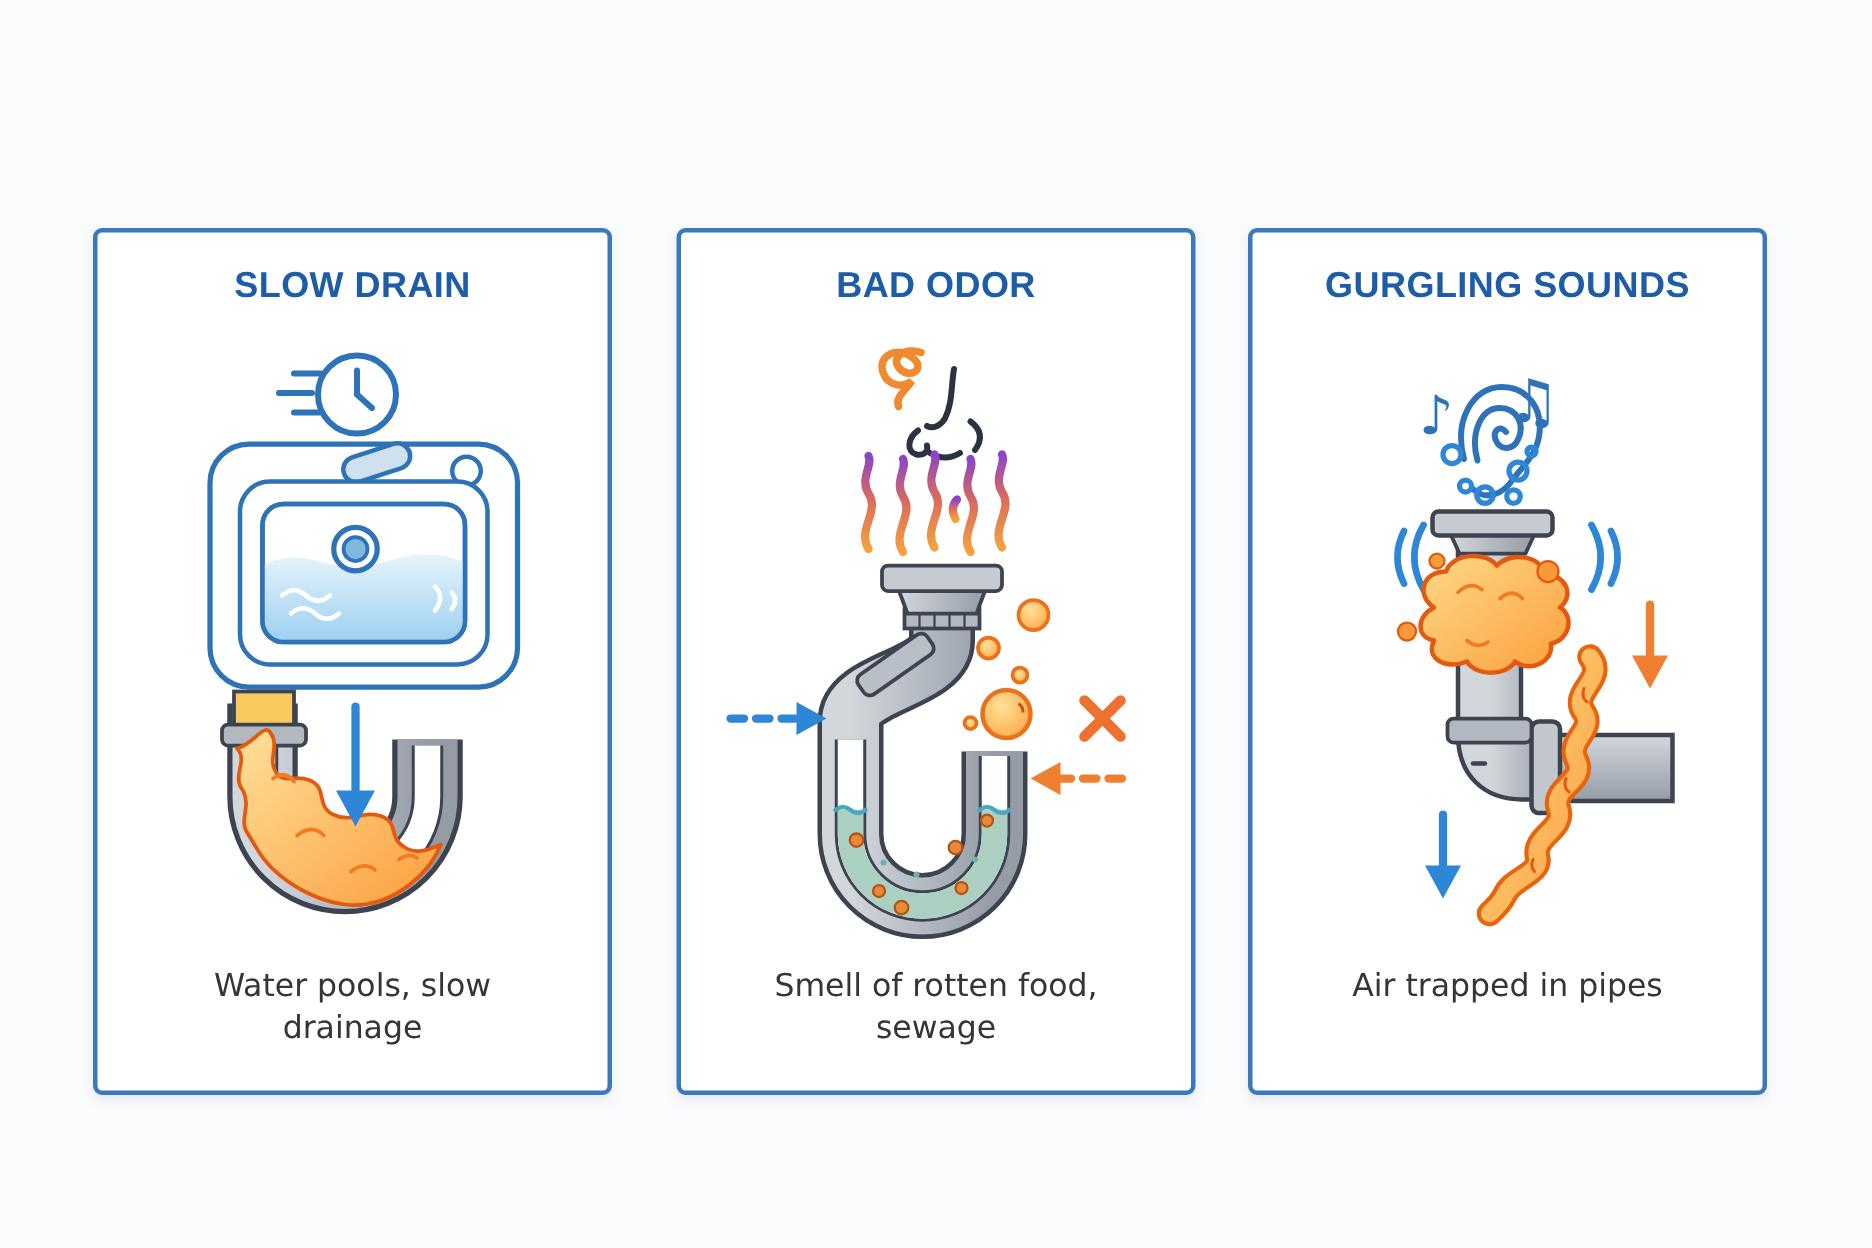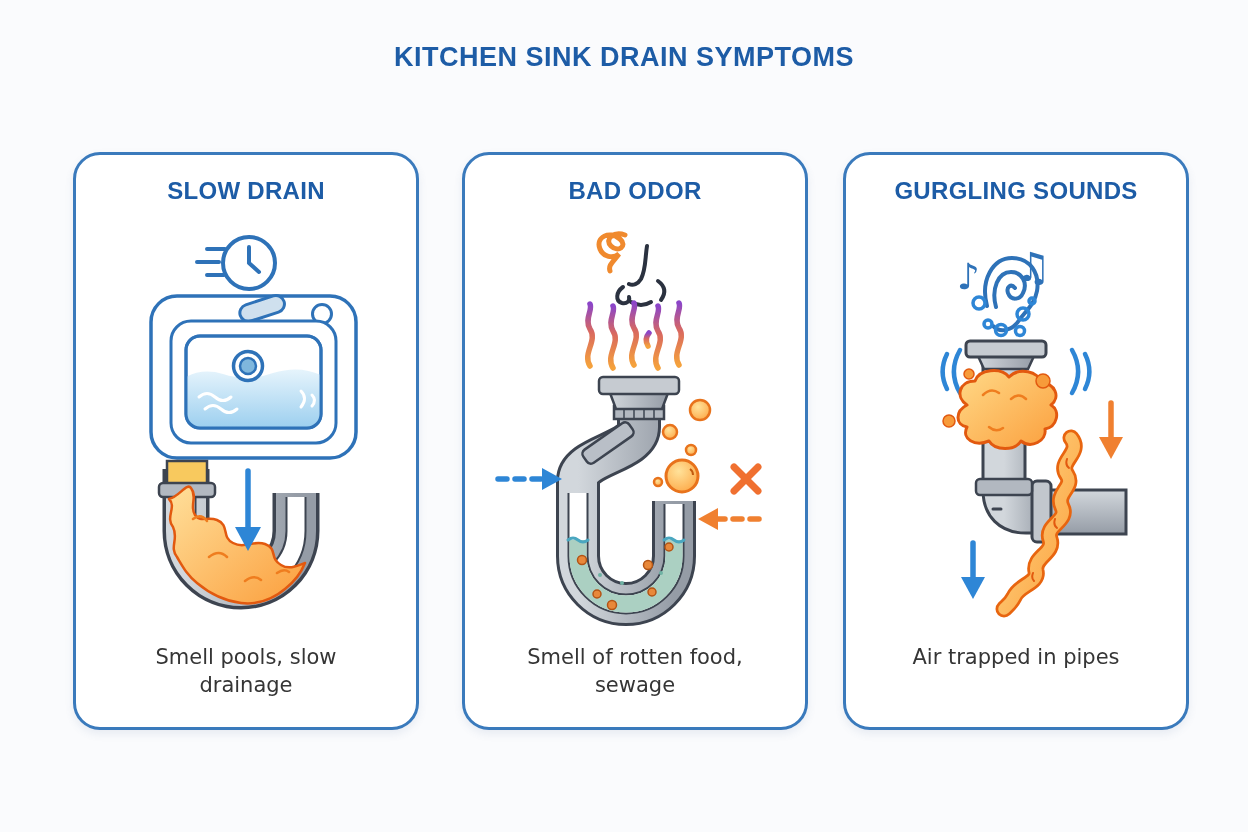--- a/index.html
+++ b/index.html
@@ -1,37 +1,36 @@
 <!DOCTYPE html>
 <html><head>
 <meta charset="utf-8">
 <style>
   html,body{margin:0;padding:0;width:1248px;height:832px;overflow:hidden;
     background:#fafbfd;font-family:"Liberation Sans","DejaVu Sans",sans-serif;}
   .stage{position:relative;width:1248px;height:832px;}
   .page-title{position:absolute;top:42px;left:0;width:100%;text-align:center;
     font-size:27px;font-weight:700;letter-spacing:.5px;color:#1d5ca6;}
   .card{position:absolute;top:152px;width:346px;height:578px;background:#ffffff;
-    border:3px solid #3a7abc;border-radius:27px;box-sizing:border-box;
-    box-shadow:0 4px 8px rgba(70,100,150,.10);margin-left:11px;}
+    border:3px solid #3a7abc;border-radius:6px;box-sizing:border-box;
+    box-shadow:0 4px 8px rgba(70,100,150,.10);}
   .card-title{position:absolute;top:22px;left:0;width:100%;text-align:center;
     font-size:24px;font-weight:700;color:#1d5ca6;letter-spacing:.3px;}
   .card-art{position:absolute;top:58px;left:-3px;width:346px;height:432px;}
   .card-caption{position:absolute;top:488px;left:50%;transform:translateX(-50%);
     width:250px;text-align:center;font-size:21px;line-height:28px;color:#353535;
     font-family:"DejaVu Sans","Liberation Sans",sans-serif;}
   #card-slow{left:62px;} #card-odor{left:451px;} #card-gurgle{left:832px;}
   svg{display:block;}
 </style>
 </head>
 <body>
 
 <div class="stage">
 
-  <div class="page-title">KITCHEN SINK DRAIN SYMPTOMS</div>
 
   <div class="card" id="card-slow">
     <div class="card-title">SLOW DRAIN</div>
     <svg class="card-art" viewBox="0 0 346 432">
       <defs>
         <linearGradient id="g1w" x1="0" y1="0" x2="0" y2="1">
           <stop offset="0" stop-color="#e6f4fc"></stop>
             <stop offset="1" stop-color="#9ccfef"></stop>
         </linearGradient>
         <linearGradient id="g1p" x1="0" y1="0" x2="1" y2="0">
@@ -80,21 +79,21 @@
         <rect x="86" y="270" width="56" height="14" rx="4" fill="#b2b8c0" stroke="#3d4450" stroke-width="2.5"></rect>
         <path d="M96 286 C104 294 92 304 100 314 C106 326 96 334 104 344 C110 354 114 362 124 370 C136 380 152 388 168 390 C184 392 200 386 212 376 C221 369 228 360 232 350 C224 353 216 357 208 352 C196 345 205 336 192 331 C180 327 172 336 160 330 C148 324 157 312 144 307 C134 303 128 310 122 302 C116 293 125 284 118 275 C114 269 106 284 96 286 Z" fill="url(#g1o)" stroke="#e2590f" stroke-width="2.5" stroke-linejoin="round"></path>
         <path d="M120 306 q8 -6 14 2 M136 344 q10 -8 18 0 M172 368 q9 -7 16 -1 M204 360 q7 -5 12 -1" stroke="#ef7d1f" stroke-width="2.5" fill="none" stroke-linecap="round"></path>
       </g>
 
       <g>
         <line x1="175" y1="258" x2="175" y2="318" stroke="#2e86d6" stroke-width="5.5" stroke-linecap="round"></line>
         <path d="M175 338 L162 314 L188 314 Z" fill="#2e86d6"></path>
       </g>
     </svg>
-    <div class="card-caption">Smell pools, slow drainage</div>
+    <div class="card-caption">Water pools, slow drainage</div>
   </div>
 
   <div class="card" id="card-gurgle">
     <div class="card-title">GURGLING SOUNDS</div>
     <svg class="card-art" viewBox="0 0 346 432">
       <defs>
         <linearGradient id="g3p" x1="0" y1="0" x2="1" y2="0">
           <stop offset="0" stop-color="#d2d7dc"></stop>
             <stop offset="1" stop-color="#959ca6"></stop>
         </linearGradient>

